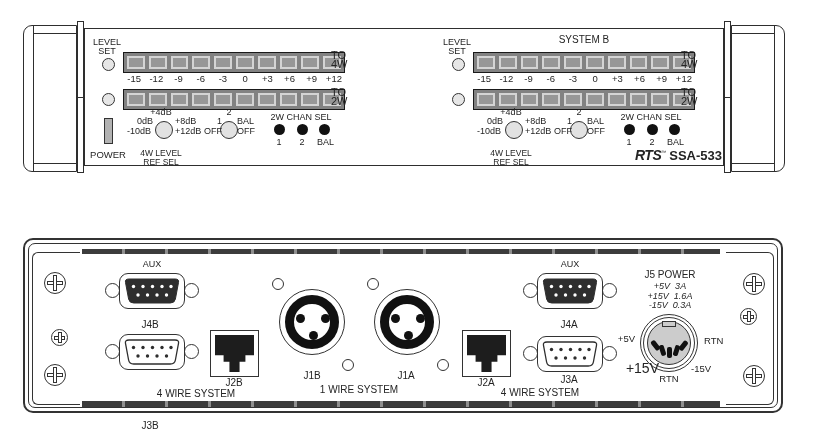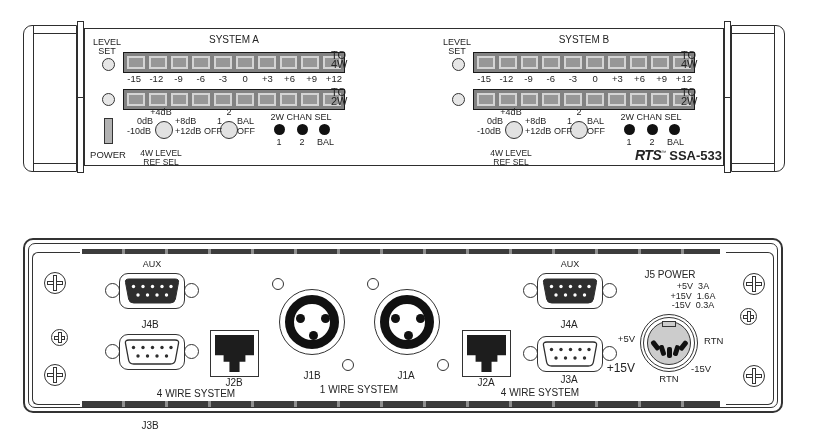--- a/index.html
+++ b/index.html
@@ -112,21 +112,20 @@
 
     <div id="face">
 
       <div class="sys a">
         <div class="lbl ctr levelset">
           <span>LEVEL</span><br>
           <span>SET</span>
         </div>
         <div class="led one"></div>
         <div class="led two"></div>
-        <div class="lbl ctr sys-title">SYSTEM A</div>
         <div class="meter m1">
             <span class="seg"></span>
             <span class="seg"></span>
             <span class="seg"></span>
             <span class="seg"></span>
             <span class="seg"></span>
             <span class="seg"></span>
             <span class="seg"></span>
             <span class="seg"></span>
             <span class="seg"></span>
@@ -412,35 +411,35 @@
       </svg>
     </div>
     <div class="lbl ctr jlab" style="left:514px;width:60px;top:135px;">J3A</div>
     <div class="rj45" style="left:437px;top:90px;">
       <div class="jack"></div>
     </div>
     <div class="lbl ctr jlab" style="left:436px;width:50px;top:138px;">J2A</div>
     <div class="lbl ctr jlab" style="left:455px;width:120px;top:148px;">4 WIRE SYSTEM</div>
 
     <div class="lbl ctr" style="left:595px;width:100px;top:30px;font-size:10px;">J5 POWER</div>
-    <div class="ratings" style="left:618px;width:100px;top:42px;">
+    <div class="ratings" style="left:595px;width:100px;top:42px;font-style:italic;">
         <span>+5V  3A</span>
         <span>+15V  1.6A</span>
         <span>-15V  0.3A</span>
       </div>
     <div class="din" style="left:615px;top:74px;">
       <div class="in1"></div>
       <div class="body"></div>
       <div class="notch"></div>
       <div class="dp d1"></div>
       <div class="dp d2"></div>
       <div class="dp d3"></div>
       <div class="dp d4"></div>
       <div class="dp d5"></div>
     </div>
     <div class="lbl rgt" style="left:555px;width:55px;top:94px;font-size:9.5px;">+5V</div>
     <div class="lbl" style="left:679px;top:96px;font-size:9.5px;">RTN</div>
-    <div class="lbl rgt" style="left:555px;width:55px;top:124px;font-size:12px;">+15V</div>
+    <div class="lbl rgt" style="left:579px;width:55px;top:124px;font-size:14px;">+15V</div>
     <div class="lbl" style="left:666px;top:124px;font-size:9.5px;">-15V</div>
     <div class="lbl ctr" style="left:615px;width:58px;top:134px;font-size:9.5px;">RTN</div>
   </div>
 
 </div>
 
 </body></html>

